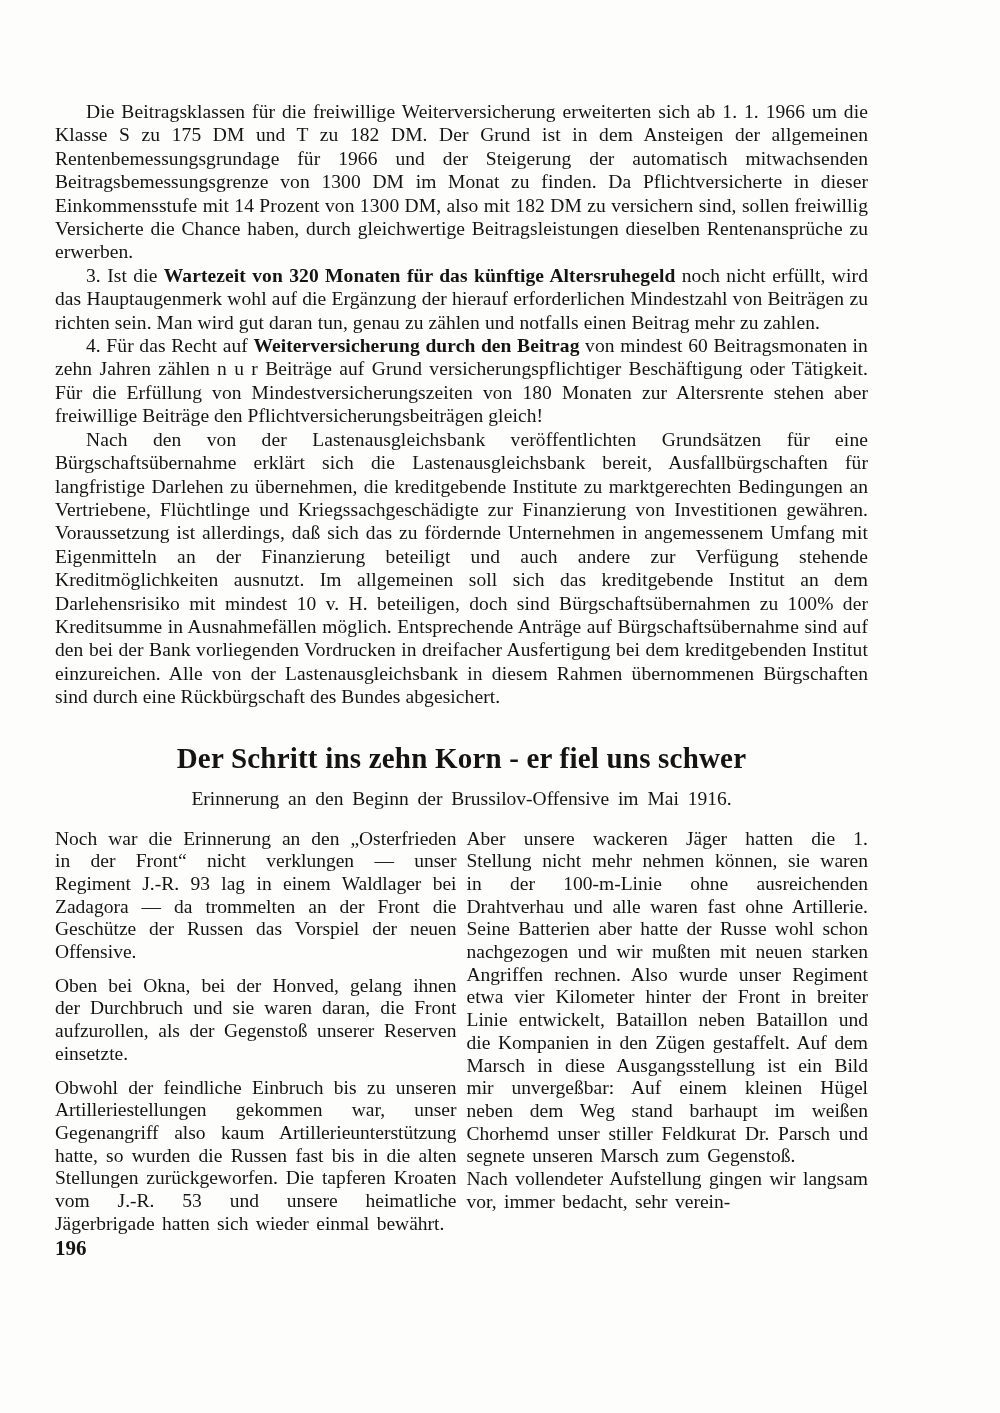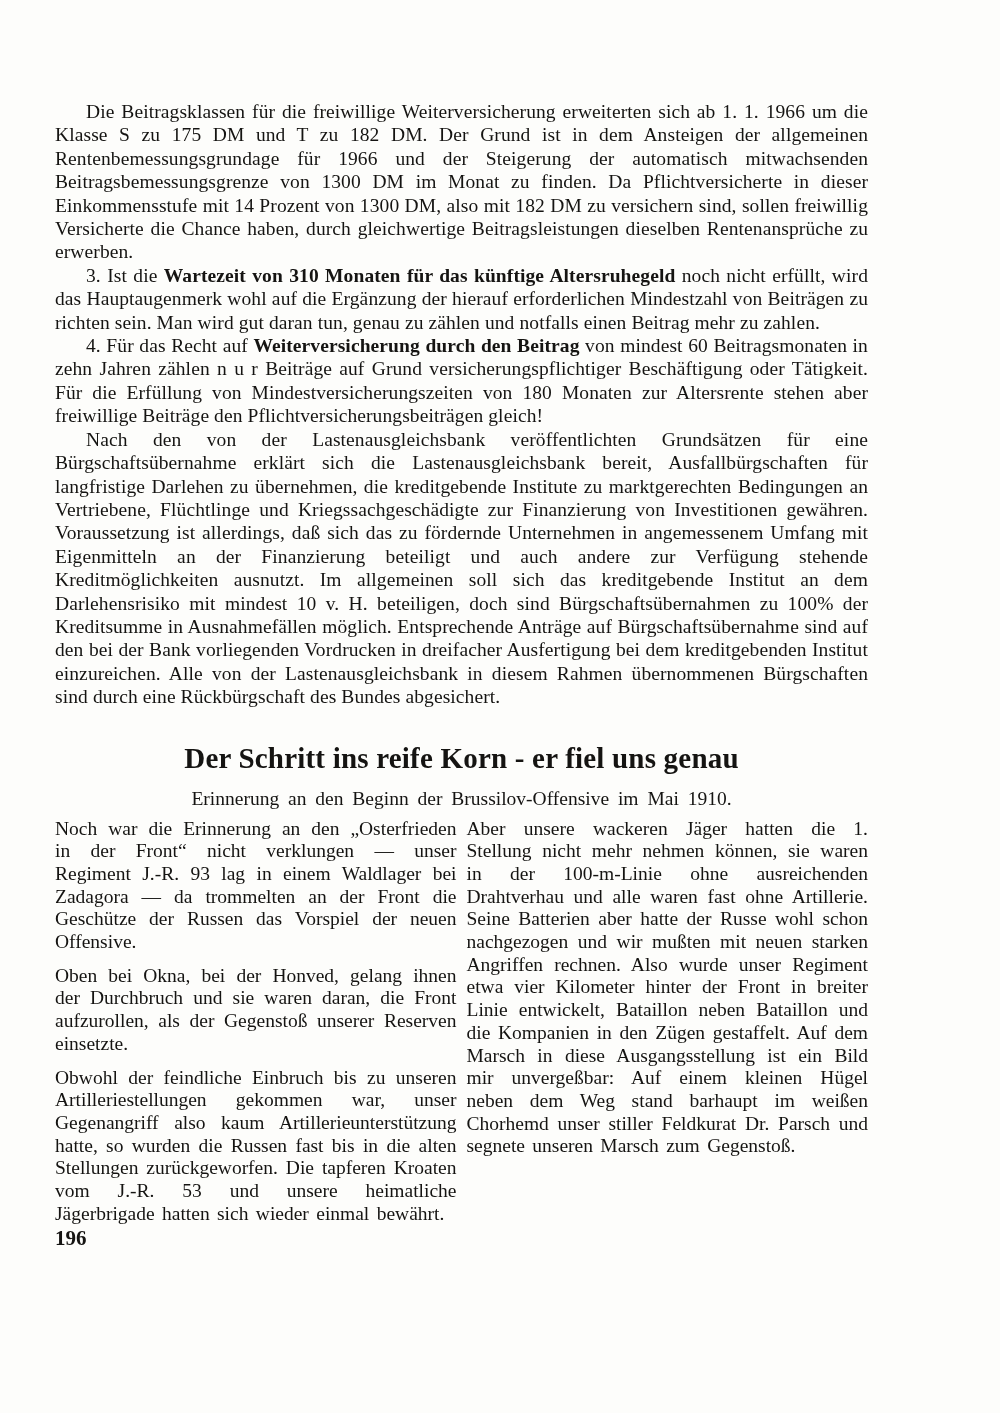--- a/index.html
+++ b/index.html
@@ -40,21 +40,21 @@
     margin: 13px 0 0 0;
     font-size: 19.5px;
     text-align: center;
     word-spacing: 4px;
   }
 
   
   .columns {
     display: flex;
     gap: 10px;
-    margin-top: 8px;
+    margin-top: 18px;
   }
   .column { flex: 1 1 0; min-width: 0; }
   .column p {
     margin: 0;
     font-size: 19.5px;
     line-height: 22.7px;
     text-align: justify;
     word-spacing: 2.5px;
   }
   .col-left p { margin-bottom: 11px; }
@@ -65,35 +65,36 @@
     font-weight: bold;
   }
 </style>
 </head>
 <body>
 
 <div class="page">
 
   <section class="top-section">
       <p class="indent">Die Beitragsklassen für die freiwillige Weiterversicherung erweiterten sich ab 1. 1. 1966 um die Klasse S zu 175 DM und T zu 182 DM. Der Grund ist in dem Ansteigen der allgemeinen Rentenbemessungsgrundage für 1966 und der Steigerung der automatisch mitwachsenden Beitragsbemessungsgrenze von 1300 DM im Monat zu finden. Da Pflichtversicherte in dieser Einkommensstufe mit 14 Prozent von 1300 DM, also mit 182 DM zu versichern sind, sollen freiwillig Versicherte die Chance haben, durch gleichwertige Beitragsleistungen dieselben Rentenansprüche zu erwerben.</p>
-      <p class="indent">3. Ist die <b>Wartezeit von 310 Monaten für das künftige Altersruhegeld</b> noch nicht erfüllt, wird das Hauptaugenmerk wohl auf die Ergänzung der hierauf erforderlichen Mindestzahl von Beiträgen zu richten sein. Man wird gut daran tun, genau zu zählen und notfalls einen Beitrag mehr zu zahlen.</p>
+      <p class="indent">3. Ist die <b>Wartezeit von 320 Monaten für das künftige Altersruhegeld</b> noch nicht erfüllt, wird das Hauptaugenmerk wohl auf die Ergänzung der hierauf erforderlichen Mindestzahl von Beiträgen zu richten sein. Man wird gut daran tun, genau zu zählen und notfalls einen Beitrag mehr zu zahlen.</p>
       <p class="indent">4. Für das Recht auf <b>Weiterversicherung durch den Beitrag</b> von mindest 60 Beitragsmonaten in zehn Jahren zählen n u r Beiträge auf Grund versicherungspflichtiger Beschäftigung oder Tätigkeit. Für die Erfüllung von Mindestversicherungszeiten von 180 Monaten zur Altersrente stehen aber freiwillige Beiträge den Pflichtversicherungsbeiträgen gleich!</p>
       <p class="indent">Nach den von der Lastenausgleichsbank veröffentlichten Grundsätzen für eine Bürgschaftsübernahme erklärt sich die Lastenausgleichsbank bereit, Ausfallbürgschaften für langfristige Darlehen zu übernehmen, die kreditgebende Institute zu marktgerechten Bedingungen an Vertriebene, Flüchtlinge und Kriegssachgeschädigte zur Finanzierung von Investitionen gewähren. Voraussetzung ist allerdings, daß sich das zu fördernde Unternehmen in angemessenem Umfang mit Eigenmitteln an der Finanzierung beteiligt und auch andere zur Verfügung stehende Kreditmöglichkeiten ausnutzt. Im allgemeinen soll sich das kreditgebende Institut an dem Darlehensrisiko mit mindest 10 v. H. beteiligen, doch sind Bürgschaftsübernahmen zu 100% der Kreditsumme in Ausnahmefällen möglich. Entsprechende Anträge auf Bürgschaftsübernahme sind auf den bei der Bank vorliegenden Vordrucken in dreifacher Ausfertigung bei dem kreditgebenden Institut einzureichen. Alle von der Lastenausgleichsbank in diesem Rahmen übernommenen Bürgschaften sind durch eine Rückbürgschaft des Bundes abgesichert.</p>
     </section>
 
-  <h1 class="article-title">Der Schritt ins reife Korn - er fiel uns genau</h1>
+  <h1 class="article-title">Der Schritt ins zehn Korn - er fiel uns schwer</h1>
 
-  <div class="article-subtitle">Erinnerung an den Beginn der Brussilov-Offensive im Mai 1910.</div>
+  <div class="article-subtitle">Erinnerung an den Beginn der Brussilov-Offensive im Mai 1916.</div>
 
   <div class="columns">
     <div class="column col-left">
         <p>Noch war die Erinnerung an den „Osterfrieden in der Front“ nicht verklungen — unser Regiment J.-R. 93 lag in einem Waldlager bei Zadagora — da trommelten an der Front die Geschütze der Russen das Vorspiel der neuen Offensive.</p>
         <p>Oben bei Okna, bei der Honved, gelang ihnen der Durchbruch und sie waren daran, die Front aufzurollen, als der Gegenstoß unserer Reserven einsetzte.</p>
         <p>Obwohl der feindliche Einbruch bis zu unseren Artilleriestellungen gekommen war, unser Gegenangriff also kaum Artillerieunterstützung hatte, so wurden die Russen fast bis in die alten Stellungen zurückgeworfen. Die tapferen Kroaten vom J.-R. 53 und unsere heimatliche Jägerbrigade hatten sich wieder einmal bewährt.</p>
       </div>
     <div class="column col-right">
         <p>Aber unsere wackeren Jäger hatten die 1. Stellung nicht mehr nehmen können, sie waren in der 100-m-Linie ohne ausreichenden Drahtverhau und alle waren fast ohne Artillerie. Seine Batterien aber hatte der Russe wohl schon nachgezogen und wir mußten mit neuen starken Angriffen rechnen. Also wurde unser Regiment etwa vier Kilometer hinter der Front in breiter Linie entwickelt, Bataillon neben Bataillon und die Kompanien in den Zügen gestaffelt. Auf dem Marsch in diese Ausgangsstellung ist ein Bild mir unvergeßbar: Auf einem kleinen Hügel neben dem Weg stand barhaupt im weißen Chorhemd unser stiller Feldkurat Dr. Parsch und segnete unseren Marsch zum Gegenstoß.</p>
+        <p>Nach vollendeter Aufstellung gingen wir langsam vor, immer bedacht, sehr verein-</p>
       </div>
   </div>
 
   <div class="page-number">196</div>
 
 </div>
 
 </body></html>

